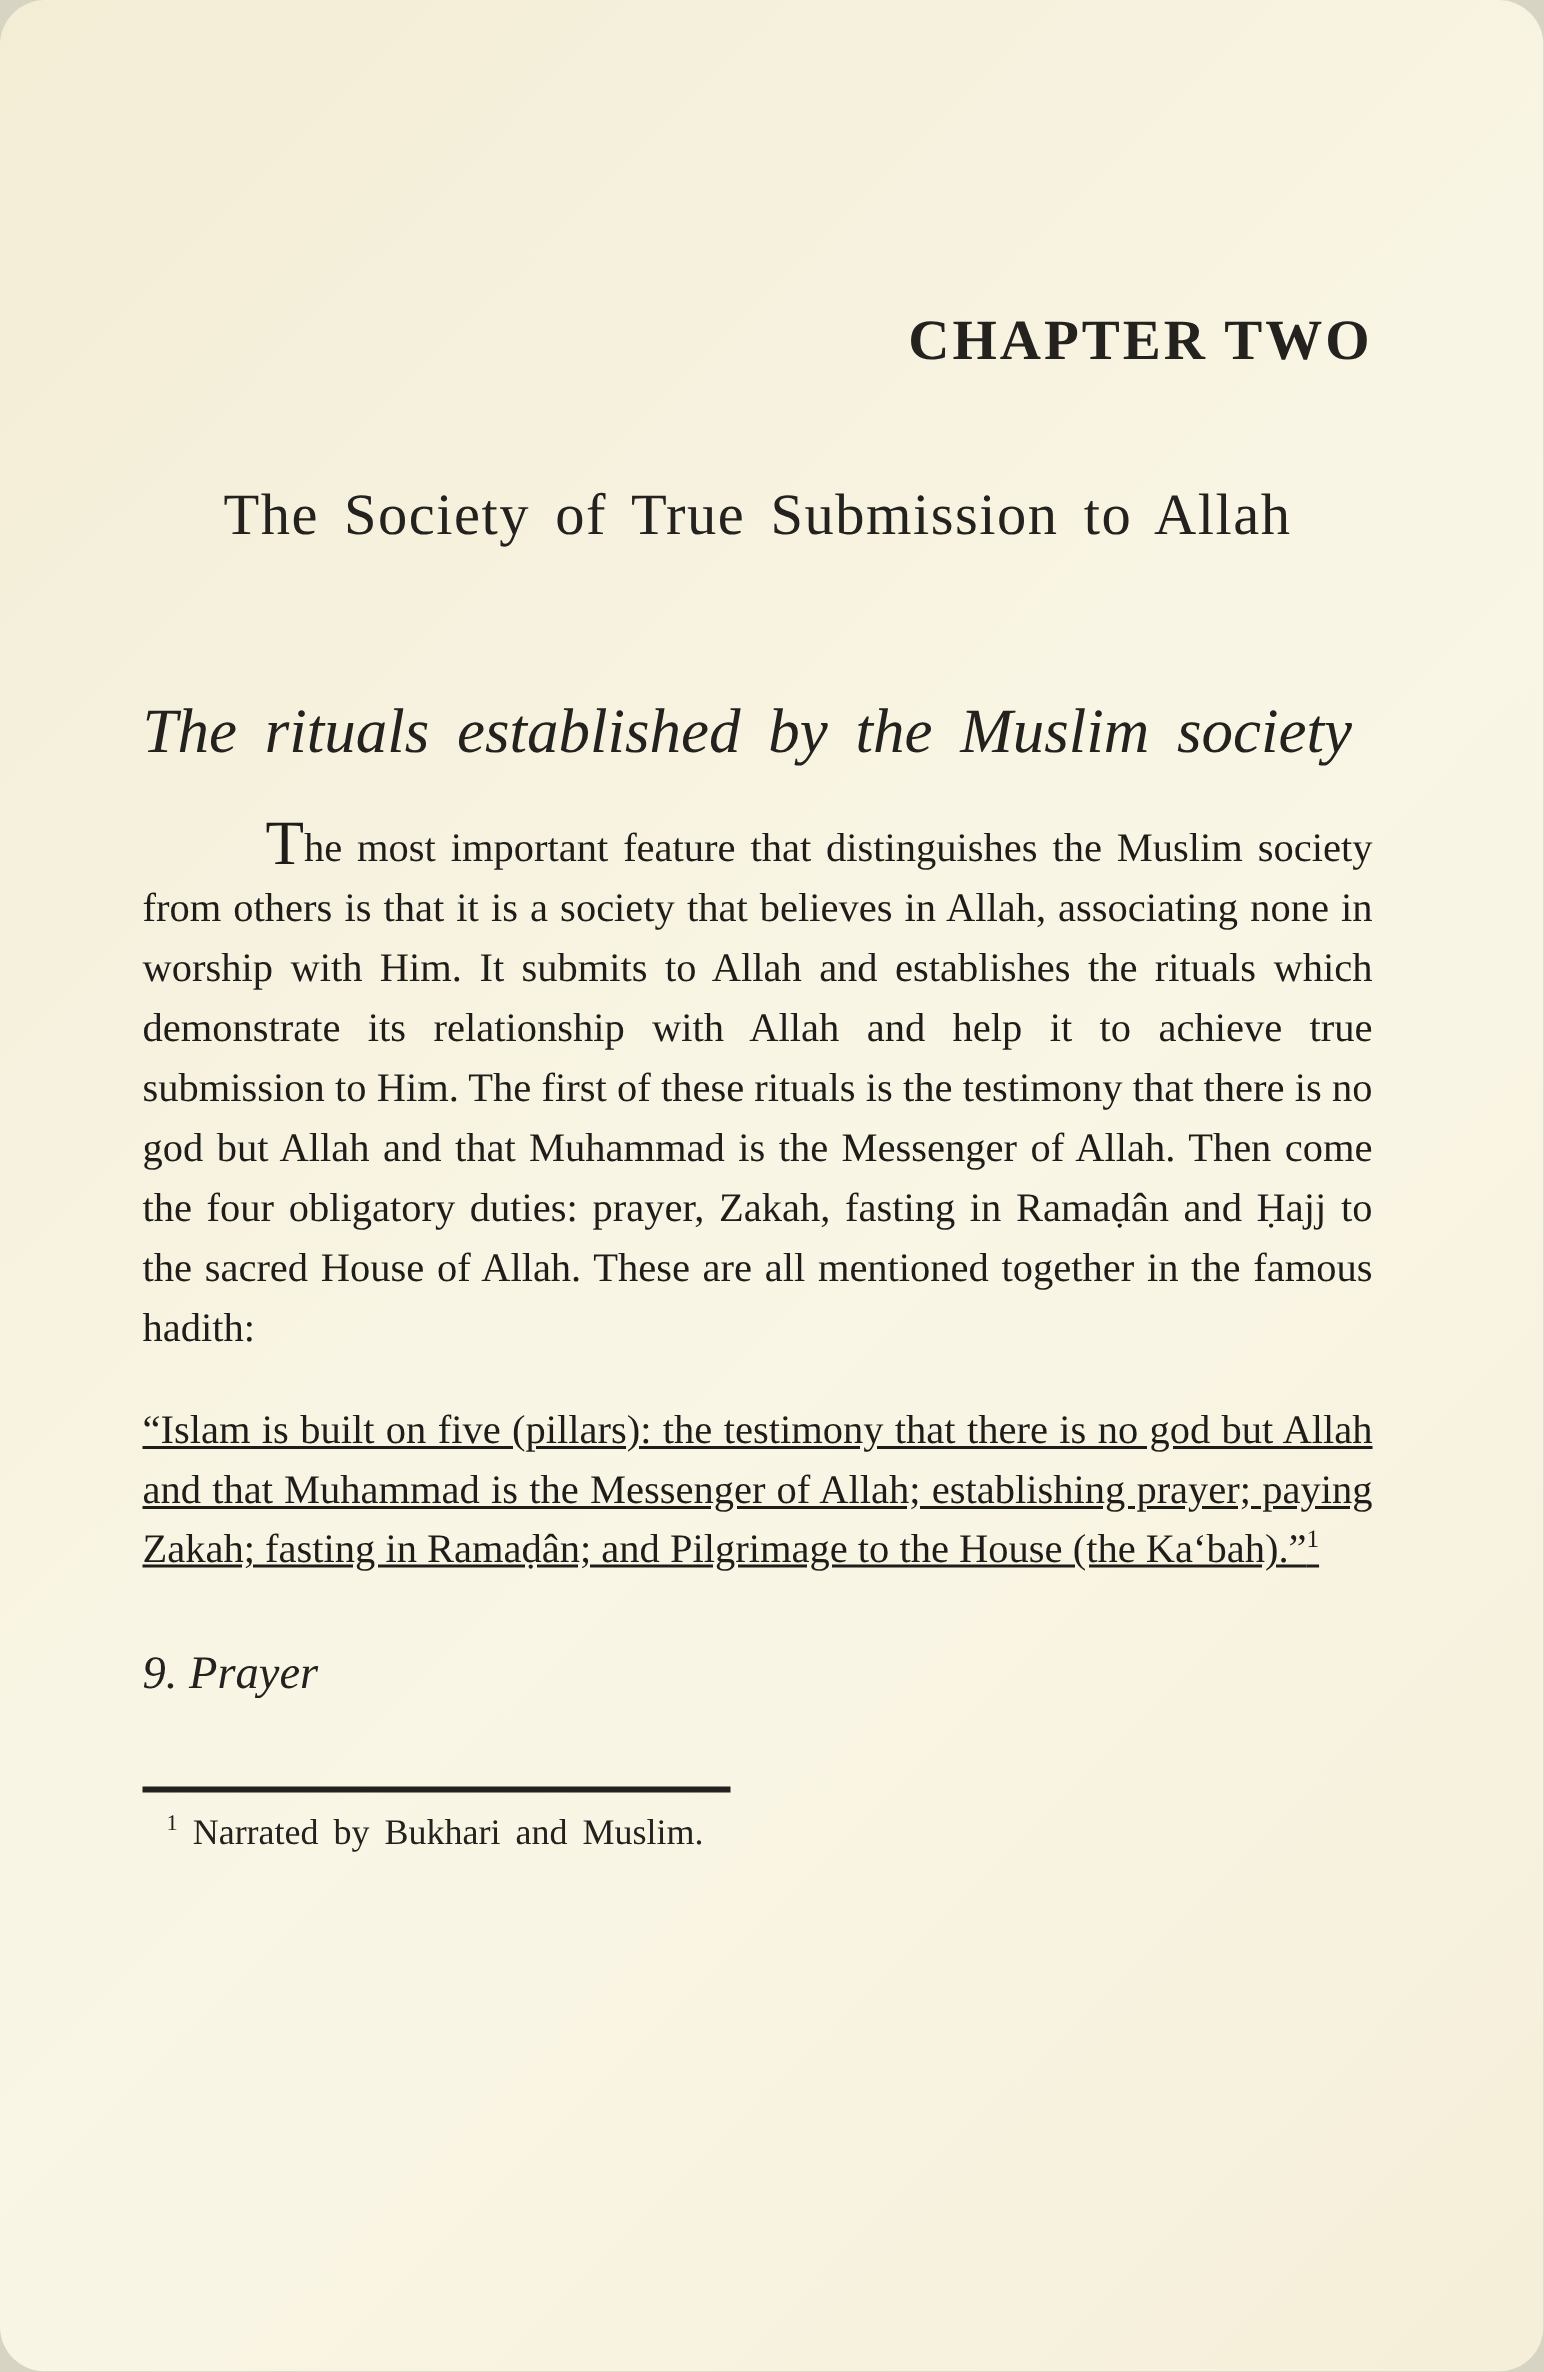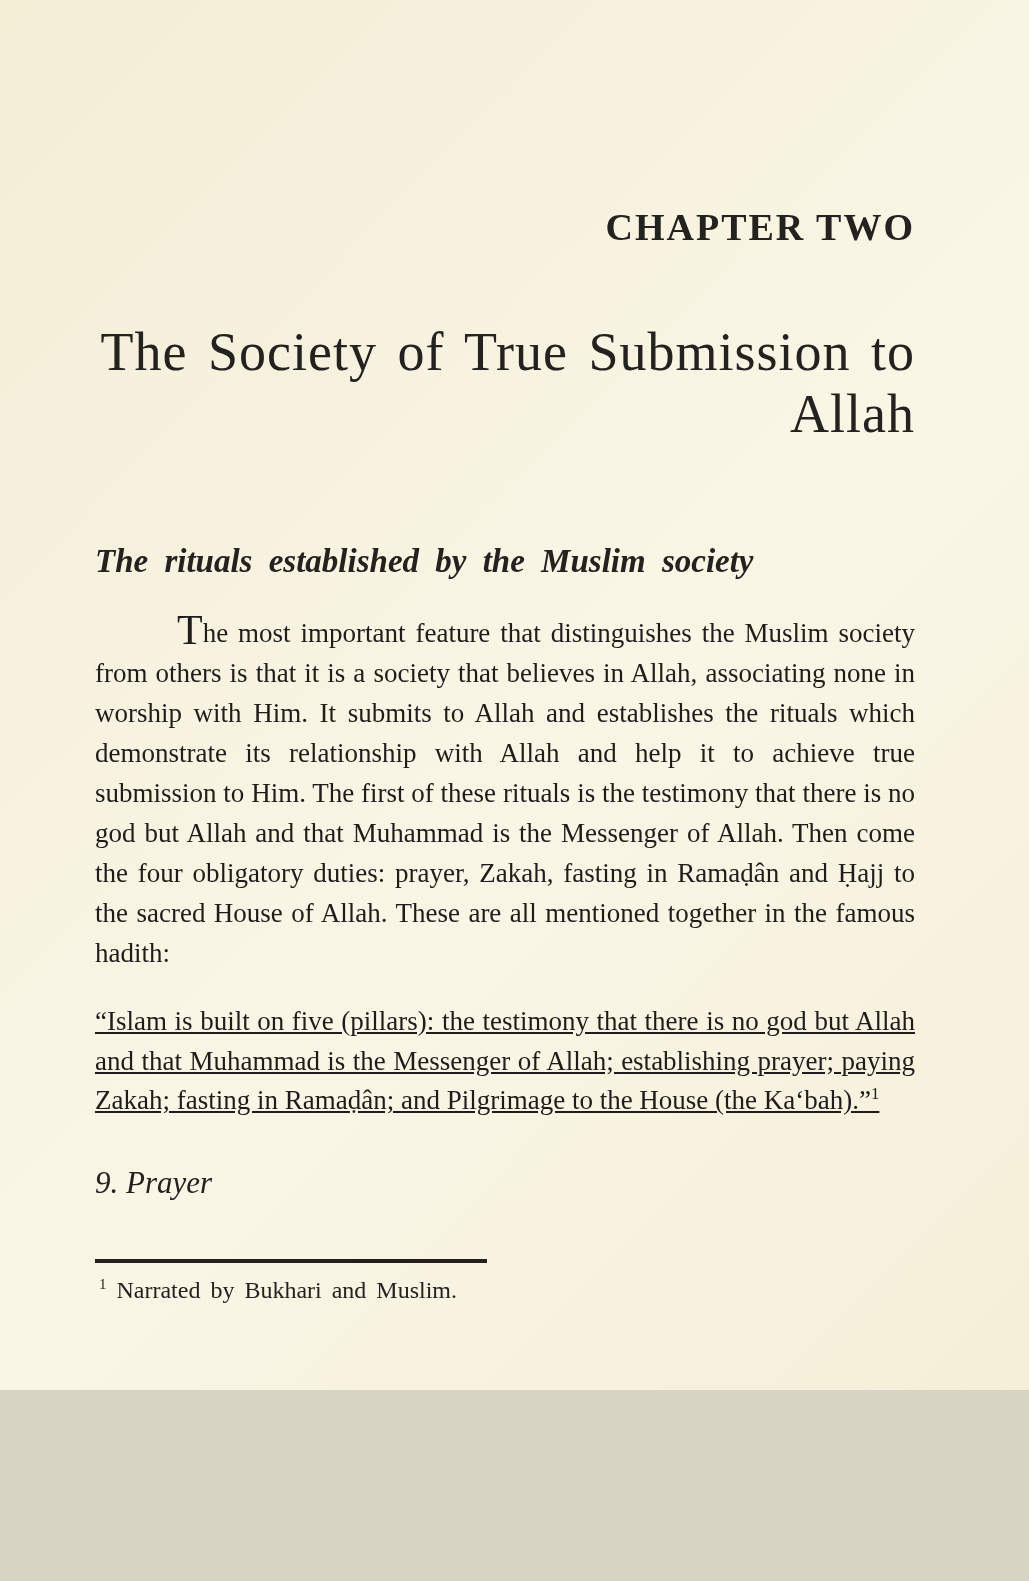--- a/index.html
+++ b/index.html
@@ -3,50 +3,51 @@
 <meta charset="utf-8">
 <style>
   html, body {
     margin: 0;
     padding: 0;
     background: #d8d4c4;
   }
   .page {
     position: relative;
     width: 1029px;
-    height: 1390px;
+    height: 1581px;
     margin: 0 auto;
     background: #f7f2dd;
     background: linear-gradient(135deg, #f3edd6 0%, #faf6e6 55%, #f5efd9 100%);
     color: #1e1d1a;
     font-family: "Liberation Serif", "DejaVu Serif", serif;
     box-sizing: border-box;
     padding: 205px 114px 0 95px;
     overflow: hidden;
+    border-radius: 30px;
   }
   .chapter-label {
     text-align: right;
     font-size: 38px;
     letter-spacing: 2px;
     color: #23221e;
     margin: 0 0 0 0;
   }
   .page-title {
-    text-align: right;
-    font-size: 54px;
+    text-align: center;
+    font-size: 39px;
     font-weight: normal;
     letter-spacing: 1px;
     word-spacing: 6px;
     color: #23221e;
     margin: 72px 0 10px 0;
   }
   .section-heading {
     font-style: italic;
-    font-size: 33px;
-    font-weight: bold;
+    font-size: 42px;
+    font-weight: normal;
     word-spacing: 8px;
     margin: 98px 0 0 0;
     color: #23221e;
   }
   .body-par {
     font-size: 27px;
     line-height: 1.48;
     text-align: justify;
     margin: 34px 0 0 0;
   }
@@ -78,21 +79,21 @@
   .footnote-rule {
     width: 392px;
     height: 4px;
     background: #22211d;
     border: none;
     margin: 58px 0 0 0;
   }
   .footnote {
     font-size: 24px;
     word-spacing: 4px;
-    margin: 14px 0 0 4px;
+    margin: 14px 0 0 16px;
     color: #23221e;
   }
 </style>
 </head>
 <body>
 
 <div class="page">
 
   <h2 class="chapter-label">CHAPTER TWO</h2>
 

